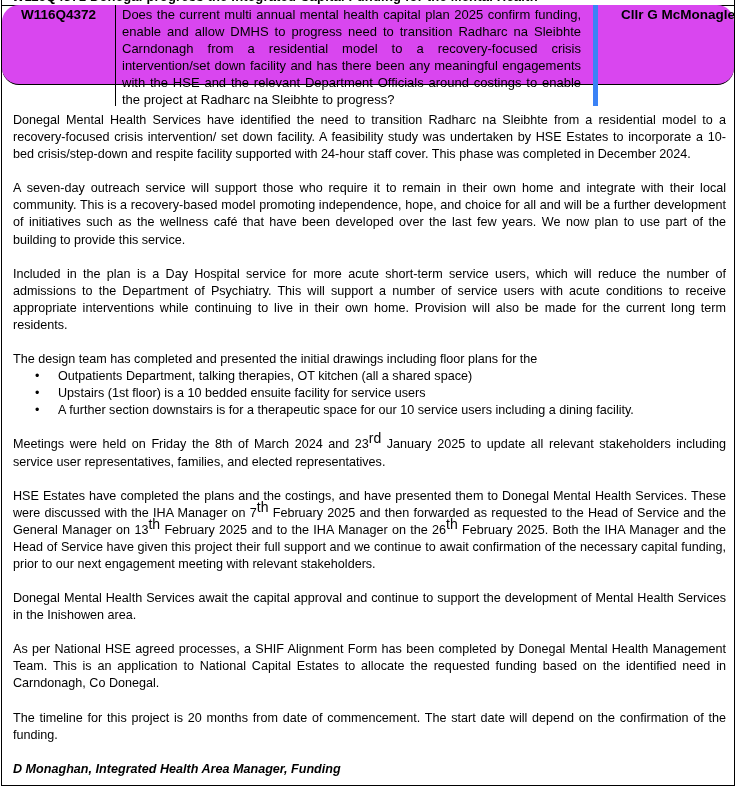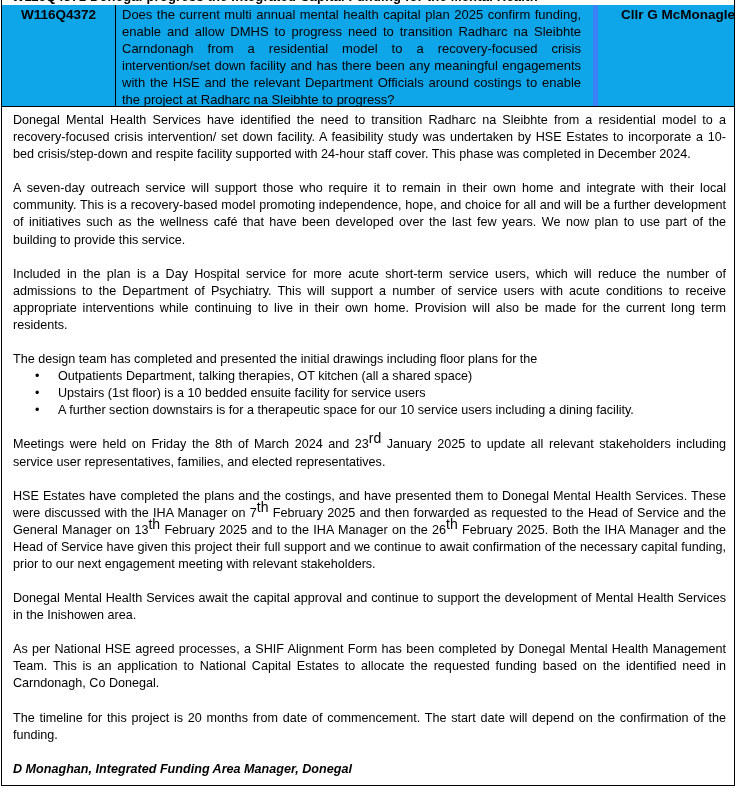--- a/index.html
+++ b/index.html
@@ -2,21 +2,21 @@
 <html><head>
 <meta charset="utf-8">
 <style>
   html, body { margin: 0; padding: 0; background: #ffffff; }
   body { width: 742px; height: 789px; overflow: hidden; position: relative;
          font-family: "Liberation Sans", "DejaVu Sans", sans-serif; color: #000; }
   .frame { position: absolute; left: 1px; top: 0; width: 734px; height: 786px;
            border-left: 1px solid #000; border-right: 1px solid #000; border-bottom: 1px solid #000; box-sizing: border-box; }
   .cutoff { position: absolute; left: 0; top: 0; width: 100%; height: 5px; overflow: hidden; border-bottom: 1px solid #000; }
   .cutoff span { position: absolute; top: -11px; left: 10px; font-size: 13px; font-weight: bold; white-space: nowrap; letter-spacing: 0.2px; }
-  .header { position: absolute; left: 0; top: 5px; width: 100%; height: 102px; background: #0ea5e9; border-bottom: 1px solid #000; box-sizing: border-box; }
+  .header { position: absolute; left: 0; top: 5px; width: 100%; height: 80px; background: #d946ef; border-bottom: 1px solid #000; box-sizing: border-box; border-radius: 17px; }
   .hcell { position: absolute; top: 0; height: 101px; box-sizing: border-box; font-size: 13px; line-height: 17px; padding-top: 1px; }
   .hc-id { left: 0; width: 114px; border-right: 1px solid #000; text-align: center; font-weight: bold; font-size: 13.5px; }
   .hc-q { left: 114px; width: 482px; border-right: 5px solid #3b82f6; padding-left: 6px; padding-right: 12px; text-align: justify; }
   .hc-who { left: 596px; width: 137px; text-align: right; font-weight: bold; font-size: 13.5px; }
   .body { position: absolute; left: 0; top: 107px; width: 100%; padding: 1px 8px 0 11px; box-sizing: border-box;
           font-size: 12.6px; line-height: 17.1px; }
   .body p { margin: 4px 0 17px 0; text-align: justify; }
   .body p.last-left { text-align: left; }
   .body ul { margin: -17px 0 17px 0; padding-left: 45px; list-style: none; }
   .body ul li { position: relative; }
@@ -46,15 +46,15 @@
     <ul>
       <li><span class="bullet">•</span><span>Outpatients Department, talking therapies, OT kitchen (all a shared space)</span></li>
       <li><span class="bullet">•</span><span>Upstairs (1st floor) is a 10 bedded ensuite facility for service users</span></li>
       <li><span class="bullet">•</span><span>A further section downstairs is for a therapeutic space for our 10 service users including a dining facility.</span></li>
     </ul>
     <p><span>Meetings were held on Friday the 8th of March 2024 and 23</span><sup>rd</sup><span> January 2025 to update all relevant stakeholders including service user representatives, families, and elected representatives.</span></p>
     <p><span>HSE Estates have completed the plans and the costings, and have presented them to Donegal Mental Health Services.  These were discussed with the IHA Manager on 7</span><sup>th</sup><span> February 2025 and then forwarded as requested to the Head of Service and the General Manager on 13</span><sup>th</sup><span> February 2025 and to the IHA Manager on the 26</span><sup>th</sup><span> February 2025. Both the IHA Manager and the Head of Service have given this project their full support and we continue to await confirmation of the necessary capital funding, prior to our next engagement meeting with relevant stakeholders.</span></p>
     <p>Donegal Mental Health Services await the capital approval and continue to support the development of Mental Health Services in the Inishowen area.</p>
     <p>As per National HSE agreed processes, a SHIF Alignment Form has been completed by Donegal Mental Health Management Team.  This is an application to National Capital Estates to allocate the requested funding based on the identified need in Carndonagh, Co Donegal.</p>
     <p>The timeline for this project is 20 months from date of commencement.  The start date will depend on the confirmation of the funding.</p>
-    <p class="sig last-left">D Monaghan, Integrated Funding Area Manager, Donegal</p>
+    <p class="sig last-left">D Monaghan, Integrated Health Area Manager, Funding</p>
   </div>
 </div>
 
 </body></html>

